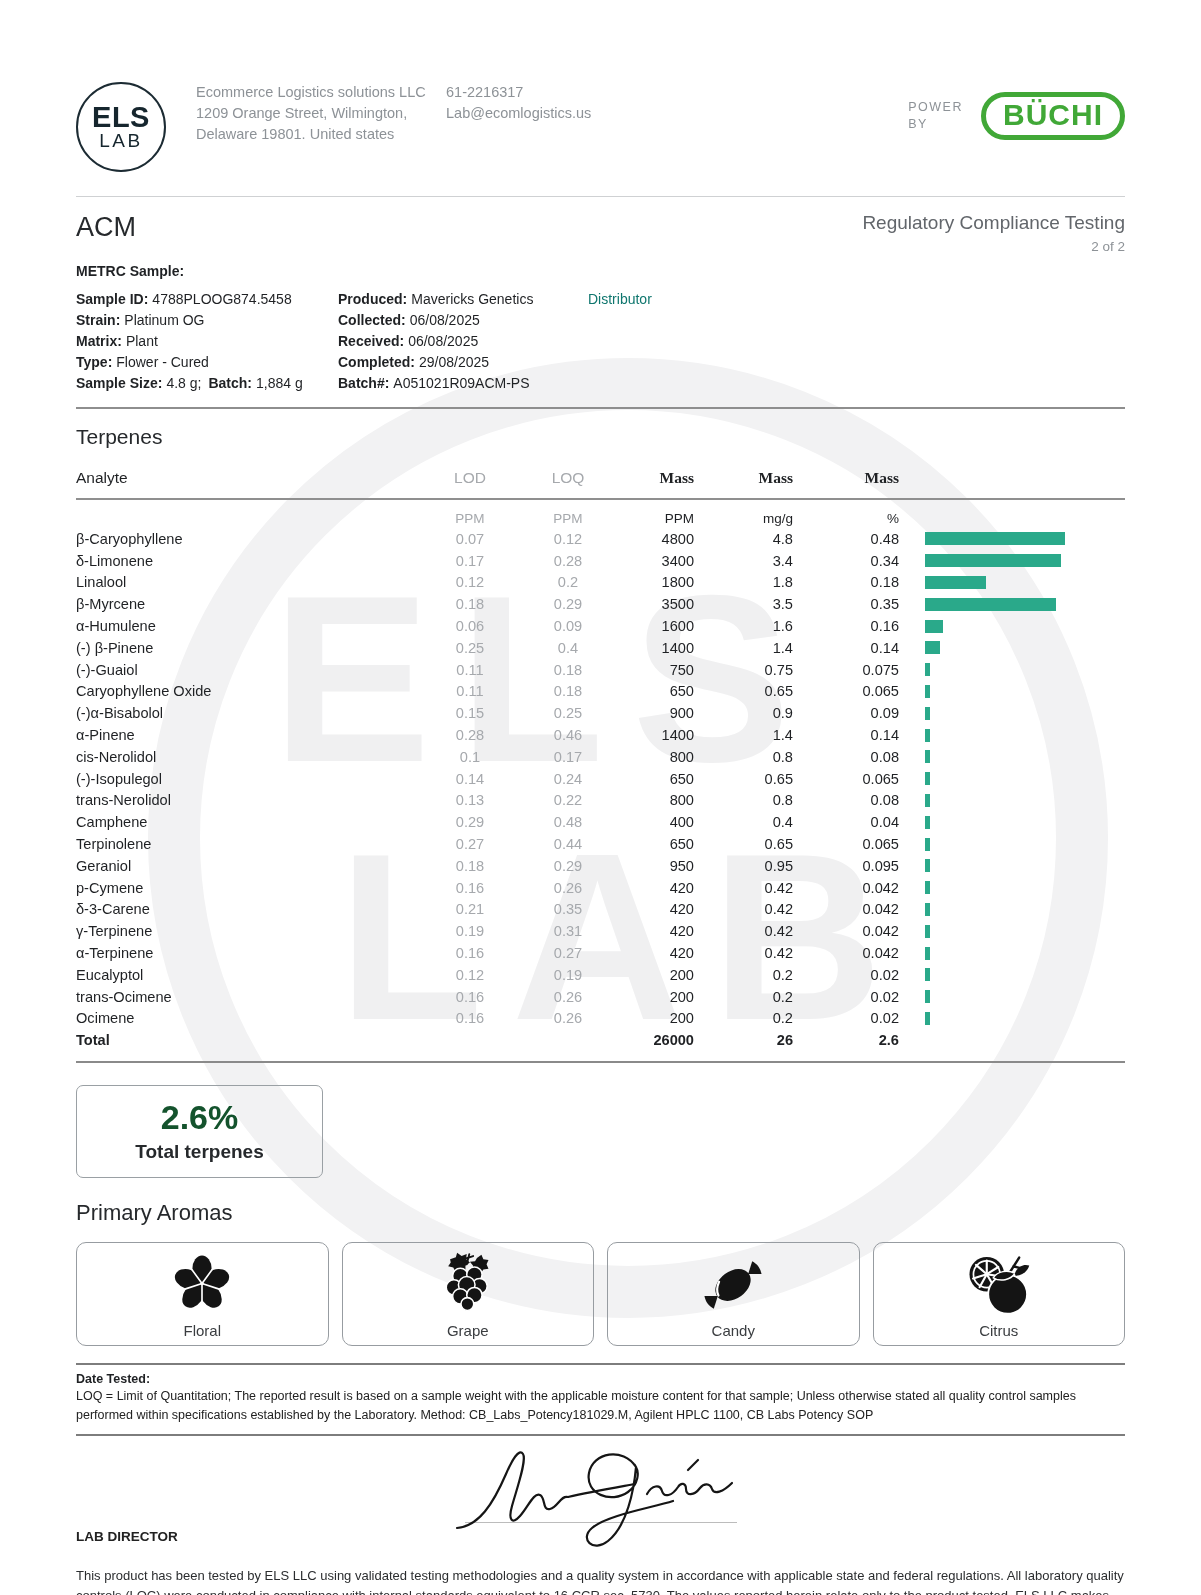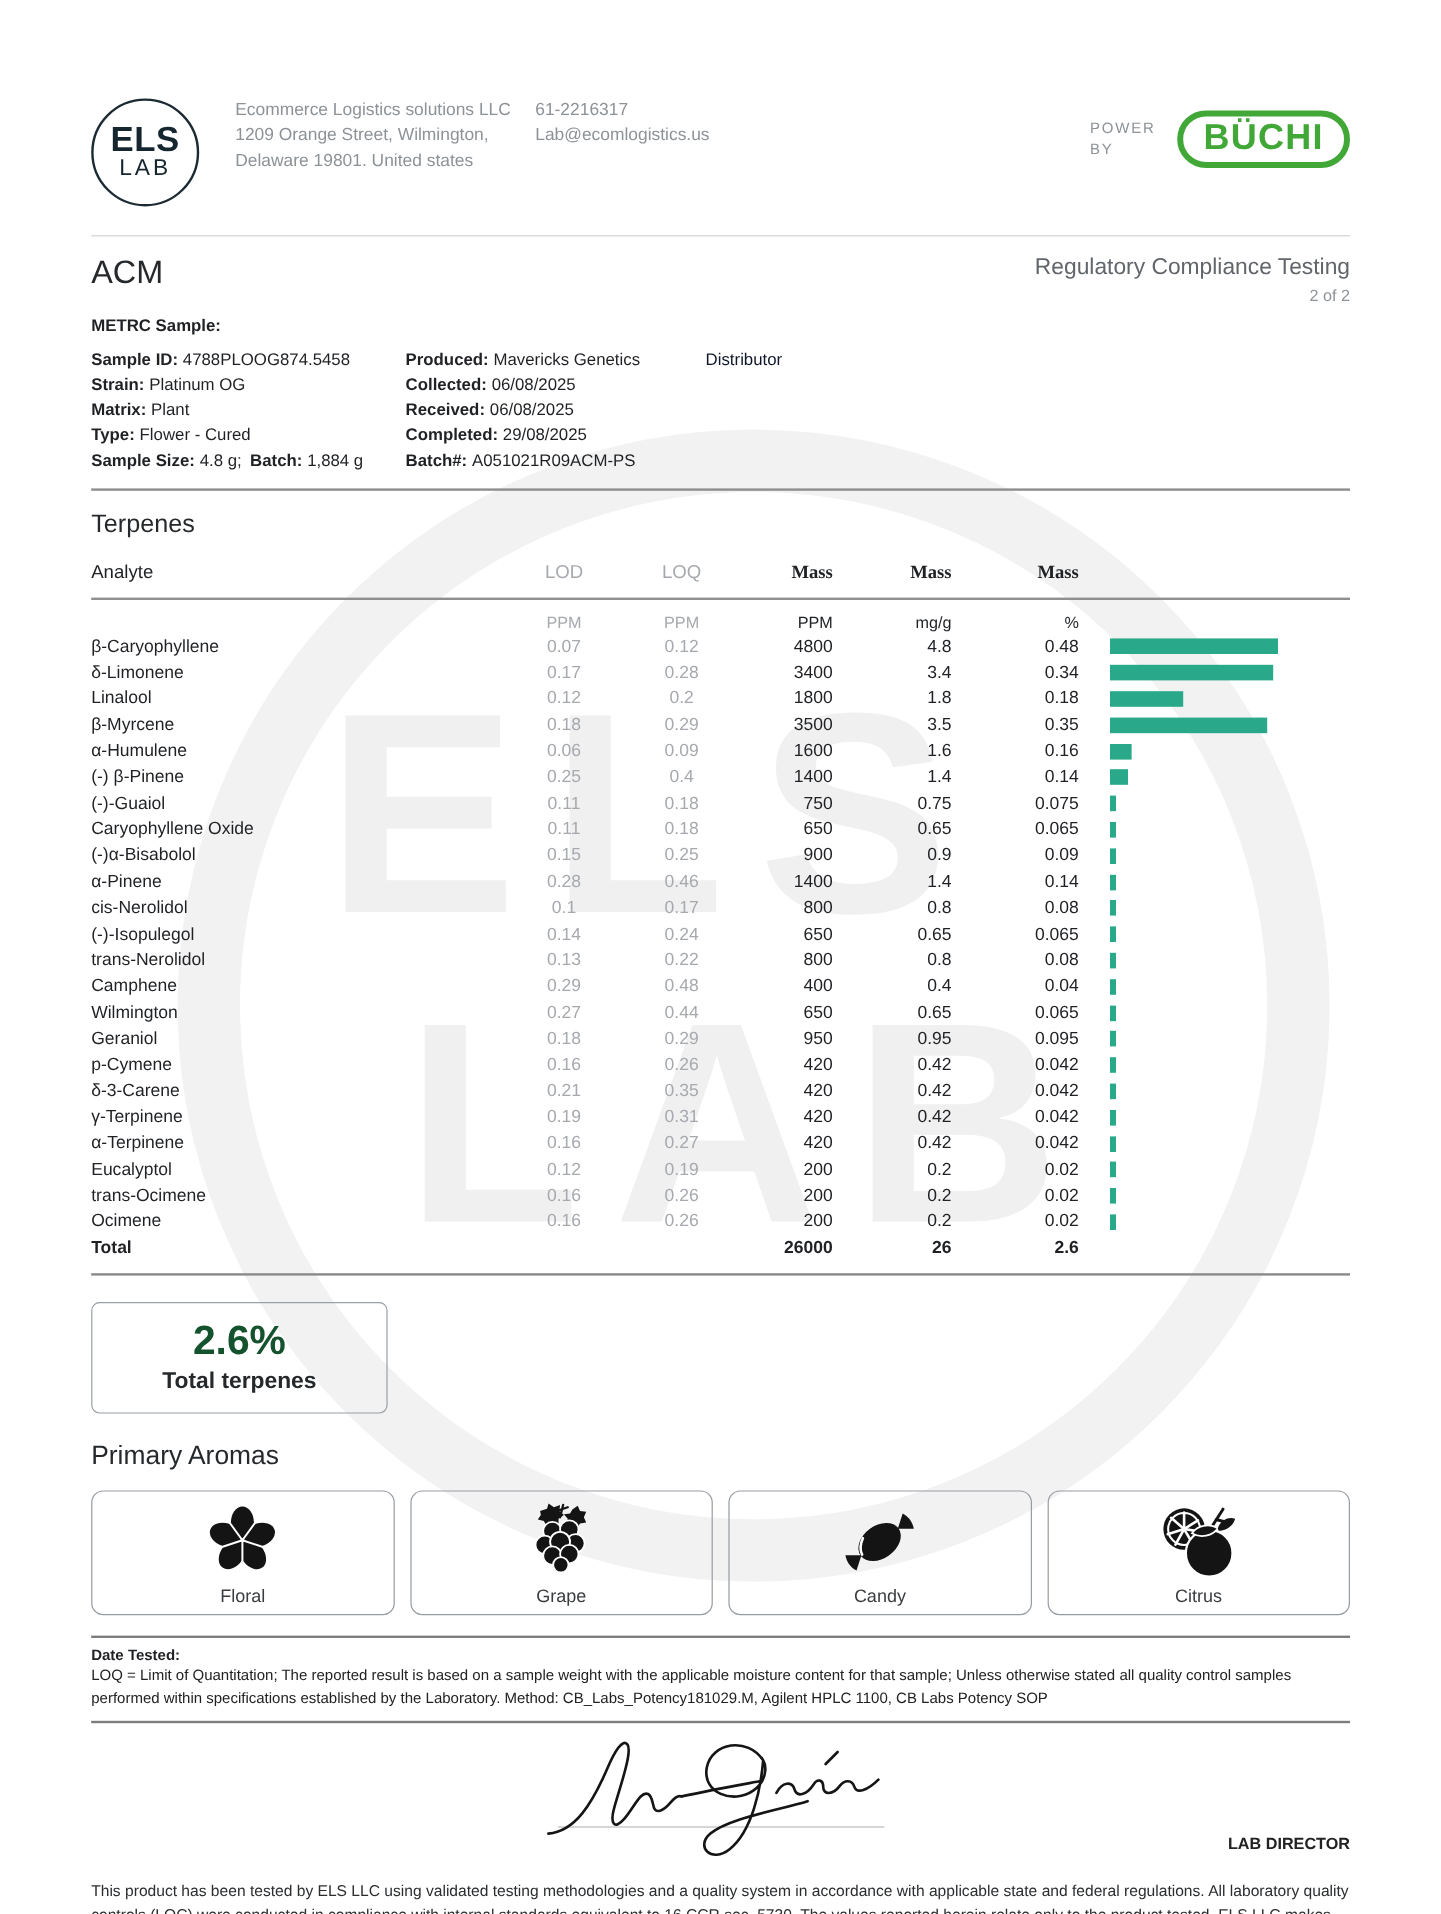--- a/index.html
+++ b/index.html
@@ -31,21 +31,21 @@
   
   .title-row{display:flex;justify-content:space-between;align-items:flex-start;padding-top:15px;}
   .acm{font-size:27px;font-weight:500;color:#26292c;}
   .rct{font-size:19px;color:#62666b;text-align:right;}
   .pageno{font-size:13.5px;color:#8d9297;text-align:right;margin-top:5px;}
   .metrc{font-size:14px;font-weight:700;margin-top:9px;}
   .meta{display:grid;grid-template-columns:262px 250px 1fr;margin-top:10px;}
   .meta-line{font-size:14px;line-height:21px;height:21px;white-space:nowrap;}
   .meta-label{font-weight:700;margin-right:4px;}
   .meta-value{margin-right:7px;}
-  .distributor{font-size:14px;color:#0f172a;line-height:21px;}
+  .distributor{font-size:14px;color:#0f766e;line-height:21px;}
   .rule-med{border-top:2px solid #8e8e8e;margin-top:13px;}
 
   
   .sec-title{font-size:21px;font-weight:500;color:#26292c;margin:16px 0 20px;}
   .tgrid{display:grid;grid-template-columns:342px 104px 92px 80px 99px 106px 1fr;align-items:center;}
   .thead{font-size:15.5px;padding-bottom:11px;border-bottom:2px solid #8f8f8f;}
   .th-analyte{font-weight:500;}
   .ctr{text-align:center;}
   .rt{text-align:right;}
   .gray{color:#a6a9ad;}
@@ -70,21 +70,21 @@
   .card{height:104px;border:1.5px solid #979ca1;border-radius:10px;box-sizing:border-box;
         display:flex;flex-direction:column;align-items:center;justify-content:flex-end;padding-bottom:6px;position:relative;}
   .aicon{position:absolute;top:6px;left:0;right:0;display:flex;justify-content:center;}
   .alabel{font-size:15px;color:#3a3d40;}
 
   
   .rule-foot{border-top:2px solid #7d7d7d;margin-top:17px;}
   .date-tested{font-size:12.5px;font-weight:700;margin-top:7px;}
   .loq-note{font-size:12.5px;line-height:1.55;color:#222;margin-top:1px;}
   .rule-foot2{border-top:2px solid #7d7d7d;margin-top:9px;}
-  .sigwrap{text-align:right;margin-top:4px;}
+  .sigwrap{text-align:left;margin-top:4px;}
   .sig-svg{display:block;margin:0 auto;}
   .sig-line{width:272px;border-top:1.5px solid #bcbcbc;margin:-30px auto 5px;}
   .sig-role,.sig-name{font-size:13.5px;font-weight:700;color:#222;line-height:1.35;}
   .disclaimer{font-size:13px;line-height:1.5;color:#2b2d2f;margin-top:20px;}
 </style>
 </head>
 <body>
 
 <div class="page">
 
@@ -318,21 +318,21 @@
           <div class="ctr gray">0.29</div>
           <div class="ctr gray">0.48</div>
           <div class="rt">400</div>
           <div class="rt">0.4</div>
           <div class="rt">0.04</div>
           <div class="barcell">
             <span class="bar" style="width: 5px;"></span>
           </div>
         </div>
         <div class="tgrid trow">
-          <div class="a">Wilmington</div>
+          <div class="a">Terpinolene</div>
           <div class="ctr gray">0.27</div>
           <div class="ctr gray">0.44</div>
           <div class="rt">650</div>
           <div class="rt">0.65</div>
           <div class="rt">0.065</div>
           <div class="barcell">
             <span class="bar" style="width: 5px;"></span>
           </div>
         </div>
         <div class="tgrid trow">

